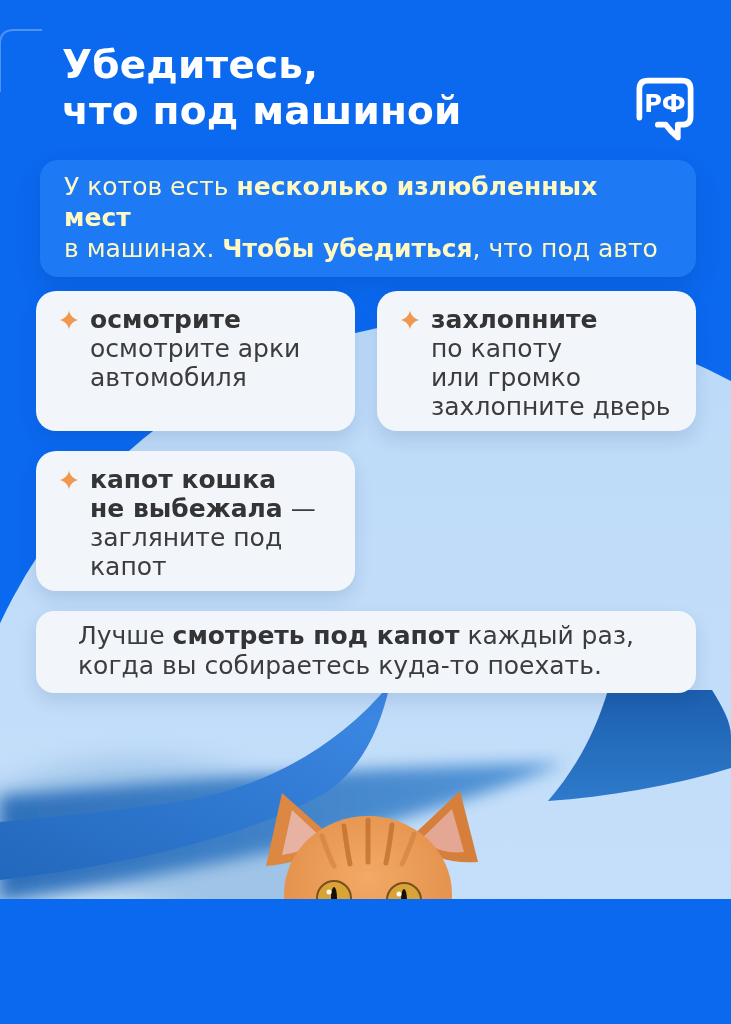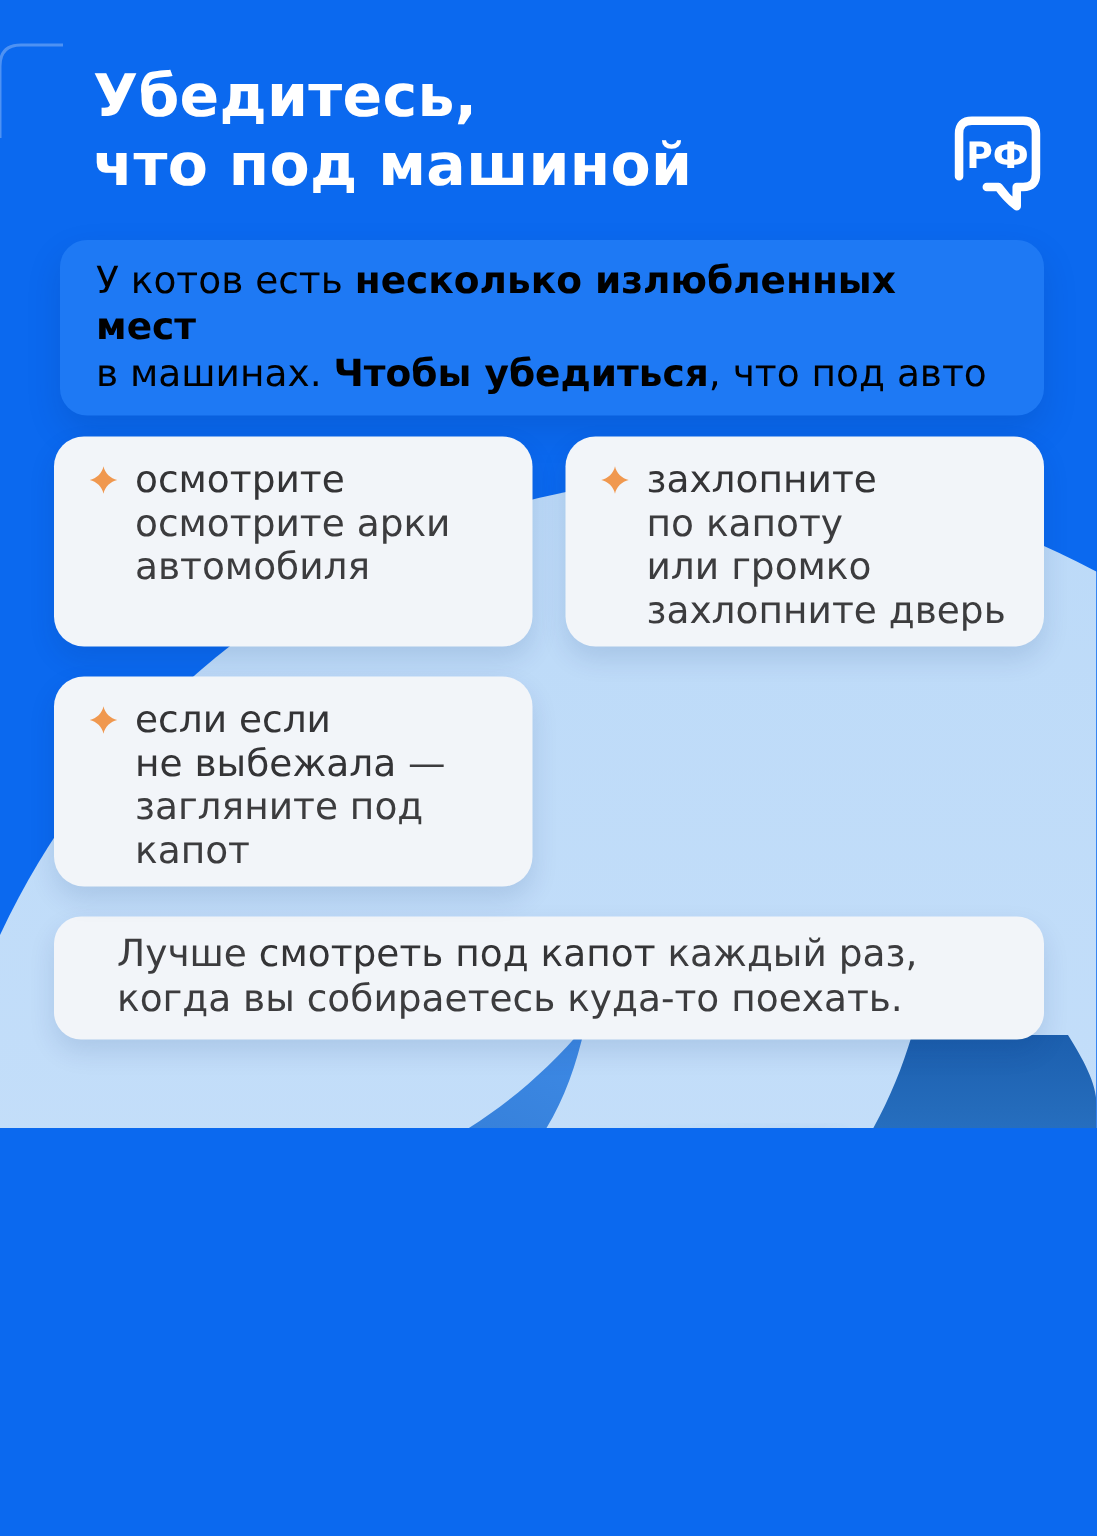--- a/index.html
+++ b/index.html
@@ -1,37 +1,37 @@
 <!DOCTYPE html>
 <html lang="ru"><head>
 <meta charset="utf-8">
 <style>
   html,body{margin:0;padding:0;background:#0B69EF;}
-  .stage{position:relative;width:731px;height:752px;overflow:hidden;background:#0B69EF;
+  .stage{position:relative;width:731px;height:899px;overflow:hidden;background:#0B69EF;
          font-family:"DejaVu Sans","Liberation Sans",sans-serif;}
   svg.bgart{position:absolute;left:0;top:0;z-index:0;display:block;}
   .content{position:relative;z-index:1;}
 
   .title{margin:42px 120px 0 62px;color:#FFFFFF;font-size:39px;line-height:46px;
          font-weight:800;letter-spacing:.2px;}
   .title span{display:block;}
 
   .logo{position:absolute;top:30px;right:30px;width:72px;height:84px;}
 
   .intro-card{margin:26px 35px 0 40px;background:#1E79F4;border-radius:18px;
-              padding:11px 24px 13px 24px;color:#000000;font-size:25px;line-height:31px;
+              padding:11px 24px 13px 24px;color:#fef9c3;font-size:25px;line-height:31px;
               box-shadow:0 10px 22px rgba(6,48,130,.18);}
   .intro-card .b{font-weight:700;}
 
   .grid{display:grid;grid-template-columns:1fr 1fr;gap:20px 22px;margin:14px 35px 0 36px;}
   .tip{background:#F2F5F9;border-radius:20px;padding:14px 20px 10px 22px;display:flex;
        gap:10px;box-shadow:0 8px 18px rgba(8,40,110,.12);}
   .tip .dico{flex:0 0 22px;margin-top:4px;}
   .tip .text, .note-card .text{color:#3C3C3E;font-size:25px;line-height:29px;}
-  .tip .b,.note-card .b{font-weight:400;color:#343436;}
+  .tip .b,.note-card .b{font-weight:700;color:#343436;}
 
   .note-card{margin:20px 35px 0 36px;background:#F2F5F9;border-radius:18px;
              padding:10px 26px 12px 42px;box-shadow:0 8px 18px rgba(8,40,110,.12);}
   .note-card .text{line-height:30px;}
 </style>
 </head>
 <body>
 
 <div class="stage">
 
@@ -175,21 +175,21 @@
             <div><span>по капоту</span></div>
             <div><span>или громко</span></div>
             <div><span>захлопните дверь</span></div>
           </div>
       </div>
       <div class="tip">
         <svg class="dico" width="22" height="22" viewBox="0 0 24 24">
             <path d="M12 2 C 12.9 6.8 17.2 11.1 22 12 C 17.2 12.9 12.9 17.2 12 22 C 11.1 17.2 6.8 12.9 2 12 C 6.8 11.1 11.1 6.8 12 2 Z" fill="#F0984F"></path>
           </svg>
         <div class="text">
-            <div><span class="b">если если</span></div>
+            <div><span class="b">капот кошка</span></div>
             <div><span class="b">не выбежала</span><span> —</span></div>
             <div><span>загляните под капот</span></div>
           </div>
       </div>
     </div>
 
     <div class="note-card">
       <div class="text">
           <div><span>Лучше </span><span class="b">смотреть под капот</span><span> каждый раз,</span></div>
           <div><span>когда вы собираетесь куда-то поехать.</span></div>

